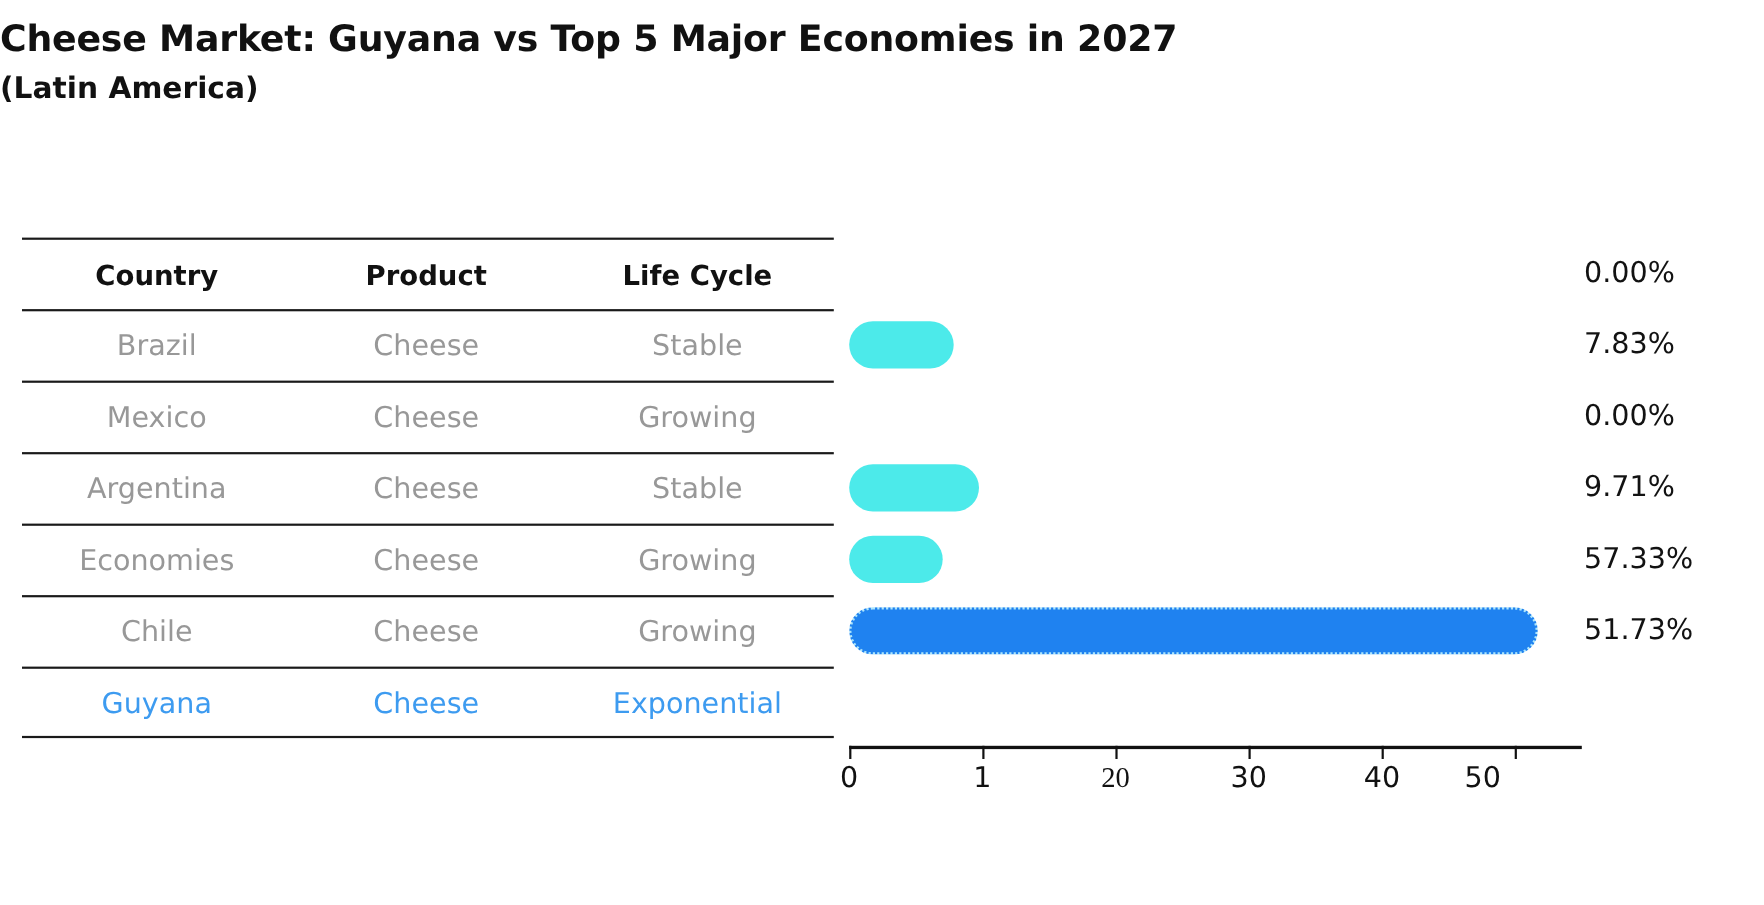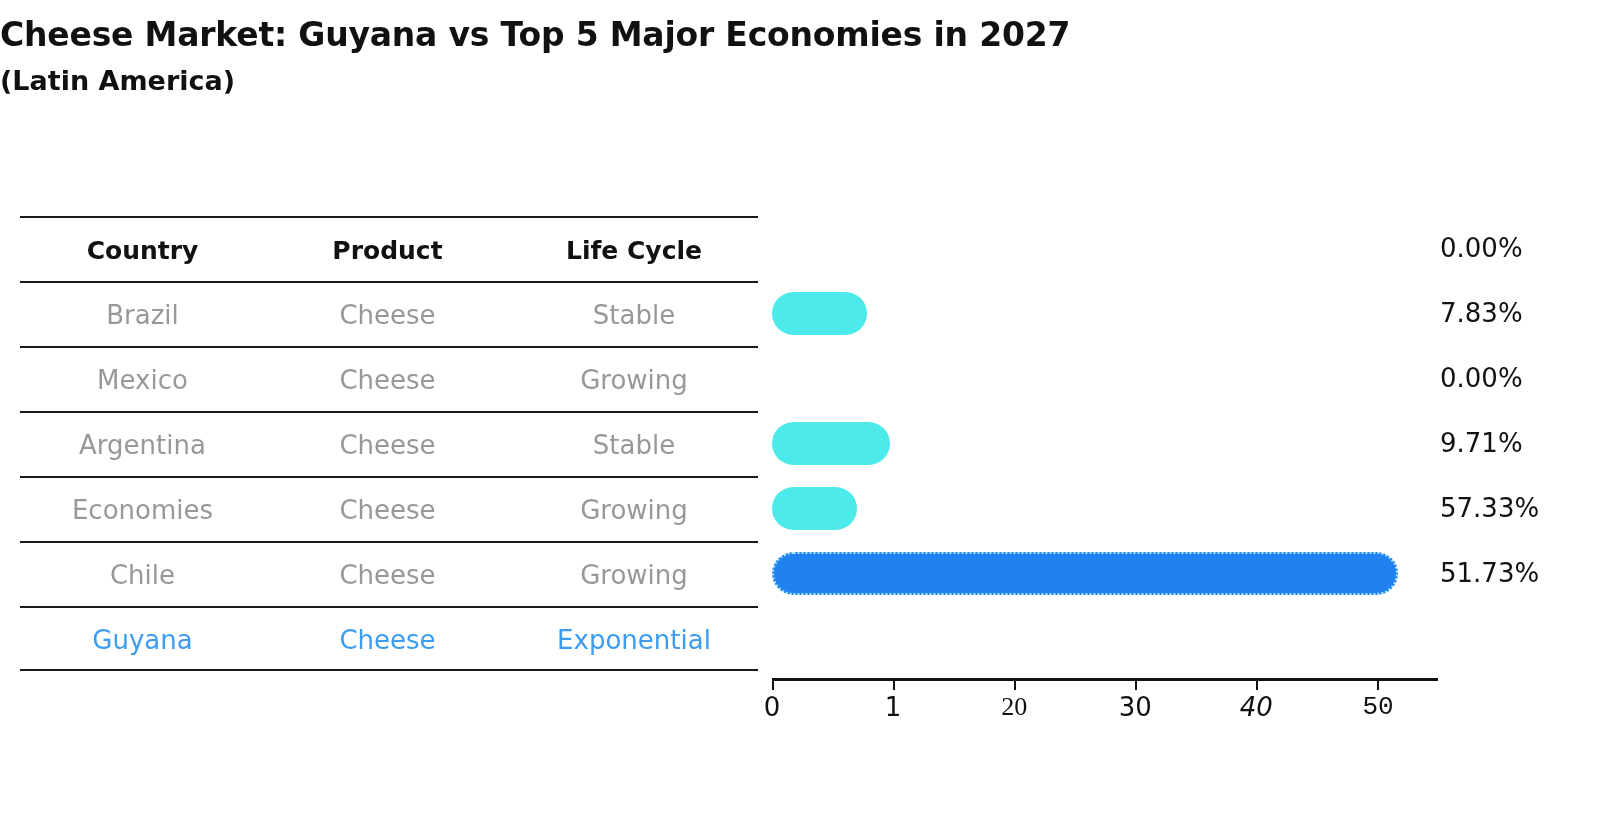--- a/index.html
+++ b/index.html
@@ -253,17 +253,17 @@
   <div id="ticks">
       <div class="tick" style="left: 0px;"></div>
       <div class="tick-label" style="left: 0px;">0</div>
       <div class="tick" style="left: 121.091px;"></div>
       <div class="tick-label" style="left: 121.091px;">1</div>
       <div class="tick" style="left: 242.182px;"></div>
       <div class="tick-label" style="left: 242.182px; font-family: Liberation Serif, serif;">20</div>
       <div class="tick" style="left: 363.273px;"></div>
       <div class="tick-label" style="left: 363.273px;">30</div>
       <div class="tick" style="left: 484.364px;"></div>
-      <div class="tick-label" style="left: 484.364px; font-style: italic;">40</div>
+      <div class="tick-label" style="left: 484.364px;">40</div>
       <div class="tick" style="left: 605.455px;"></div>
-      <div class="tick-label" style="left: 606px; font-family: Liberation Mono, monospace;">50</div>
+      <div class="tick-label" style="left: 576px;">50</div>
     </div>
 </div>
 
 </body></html>

